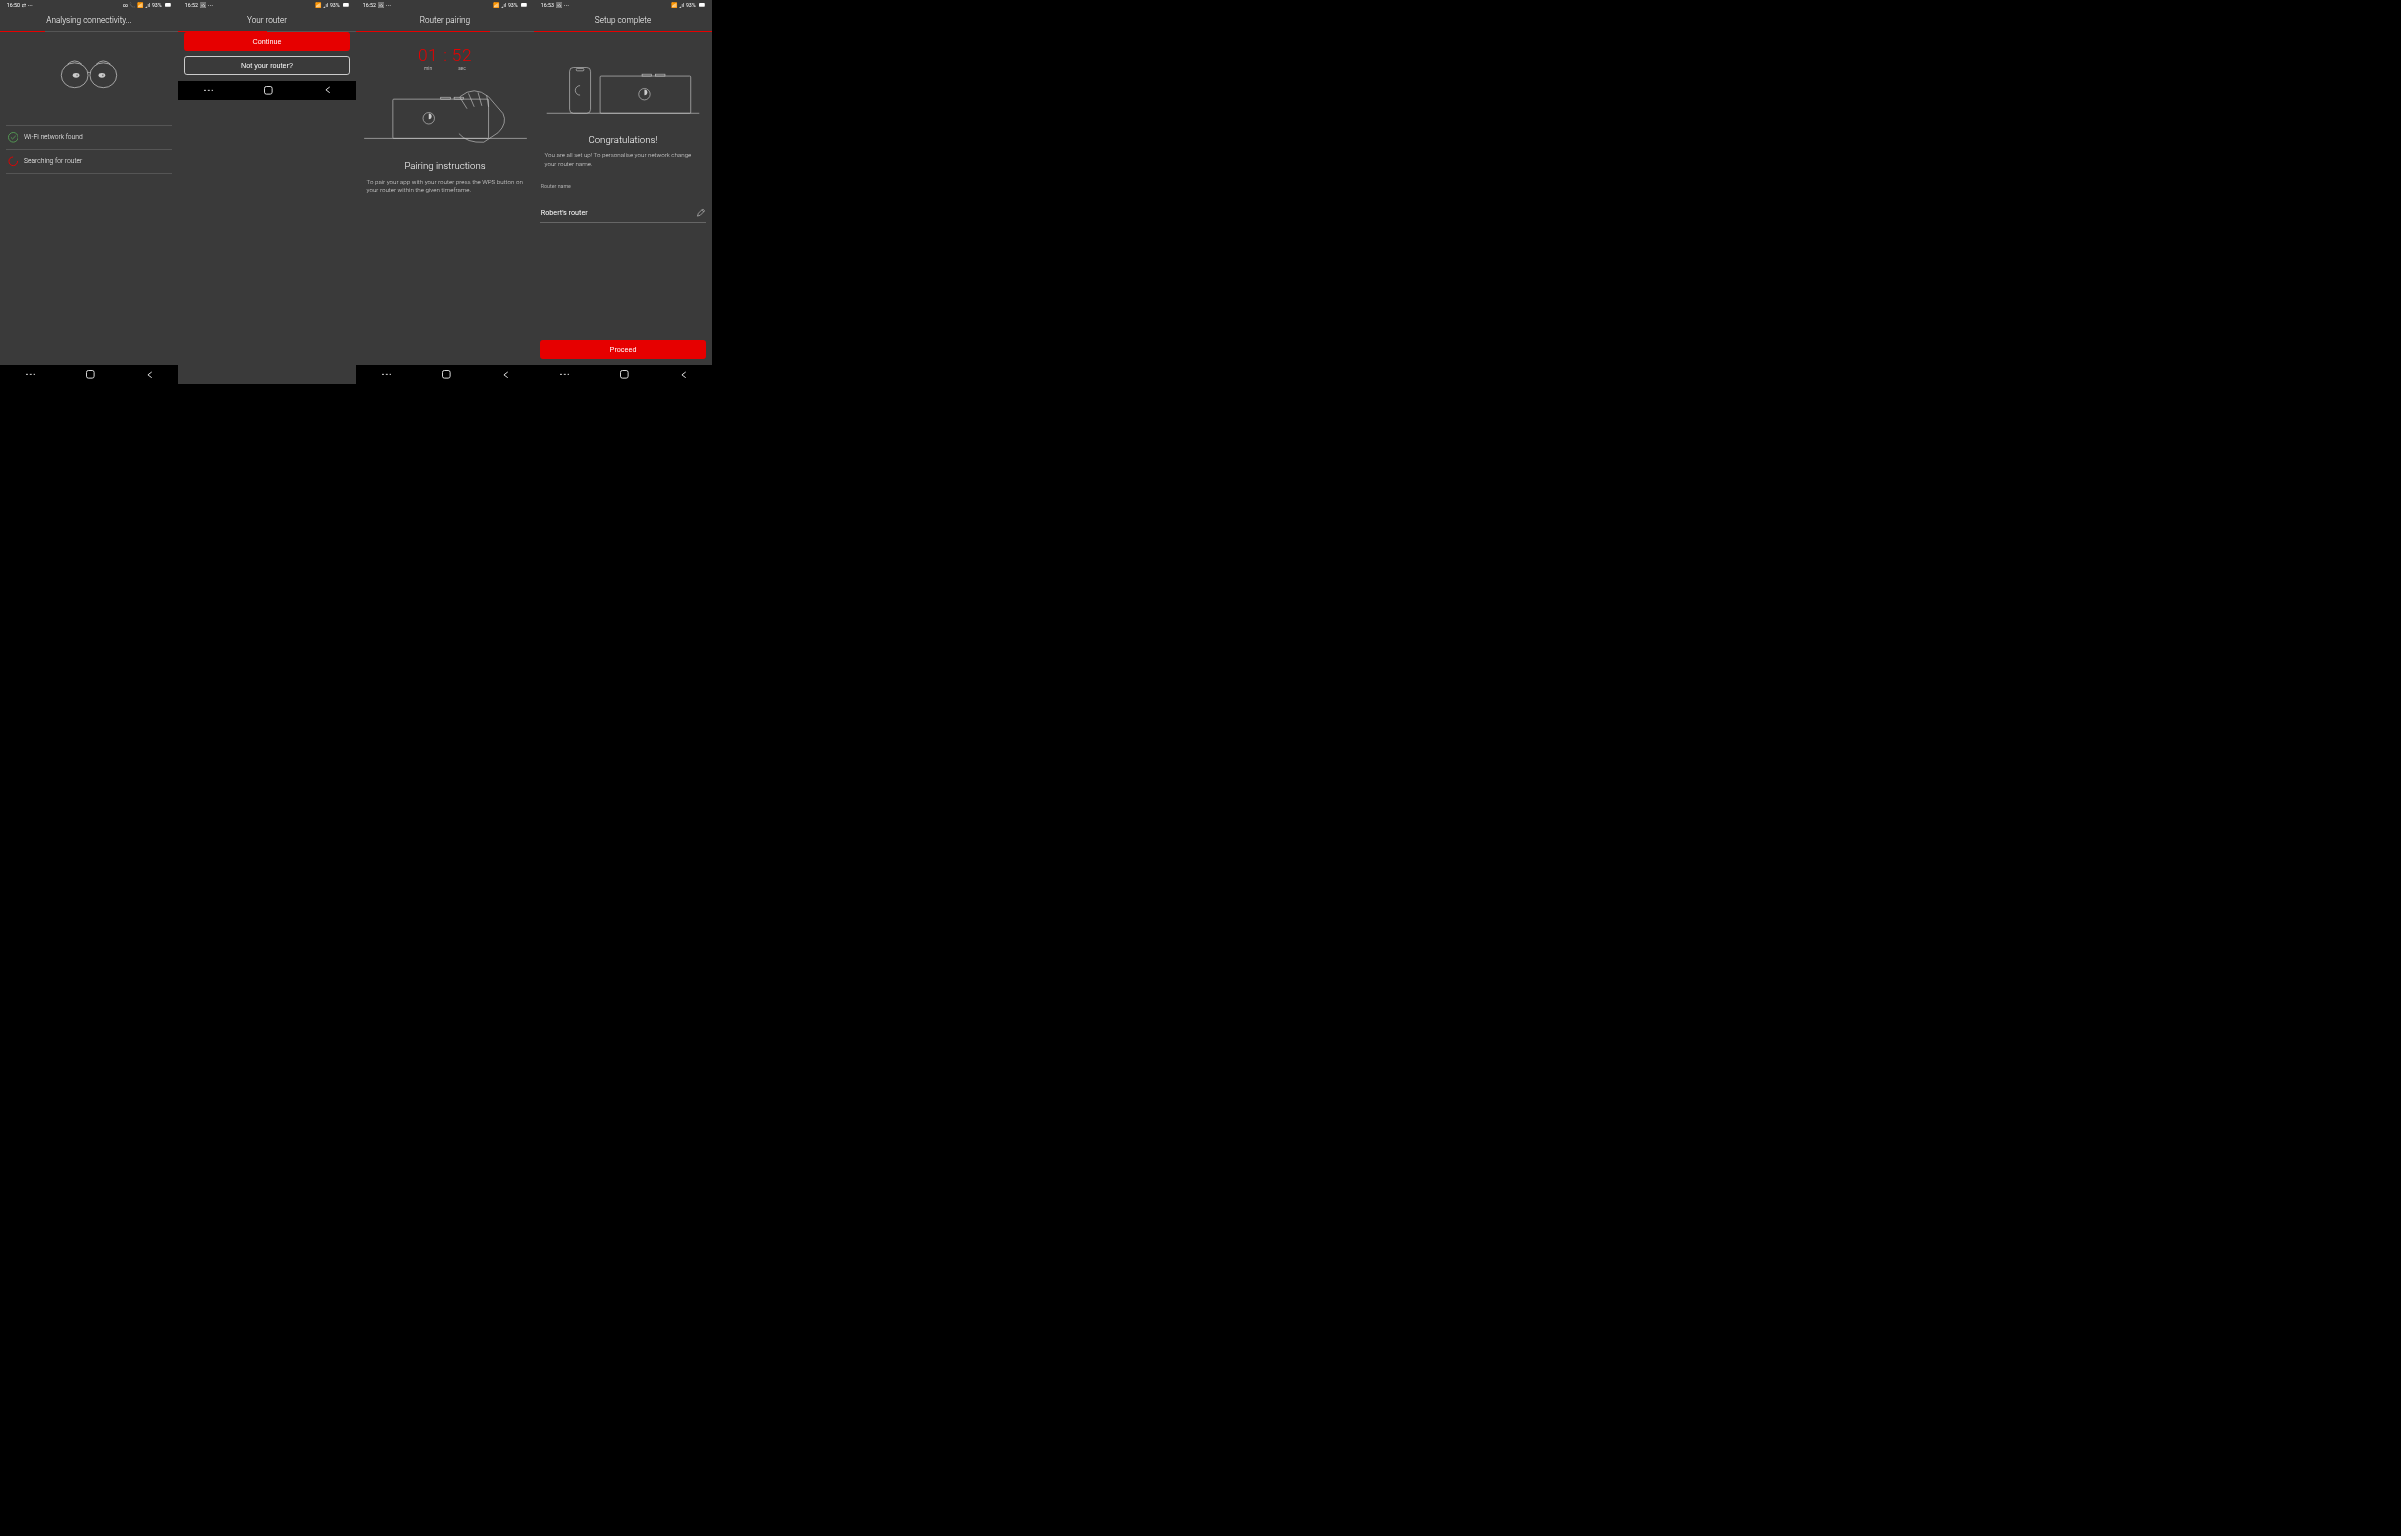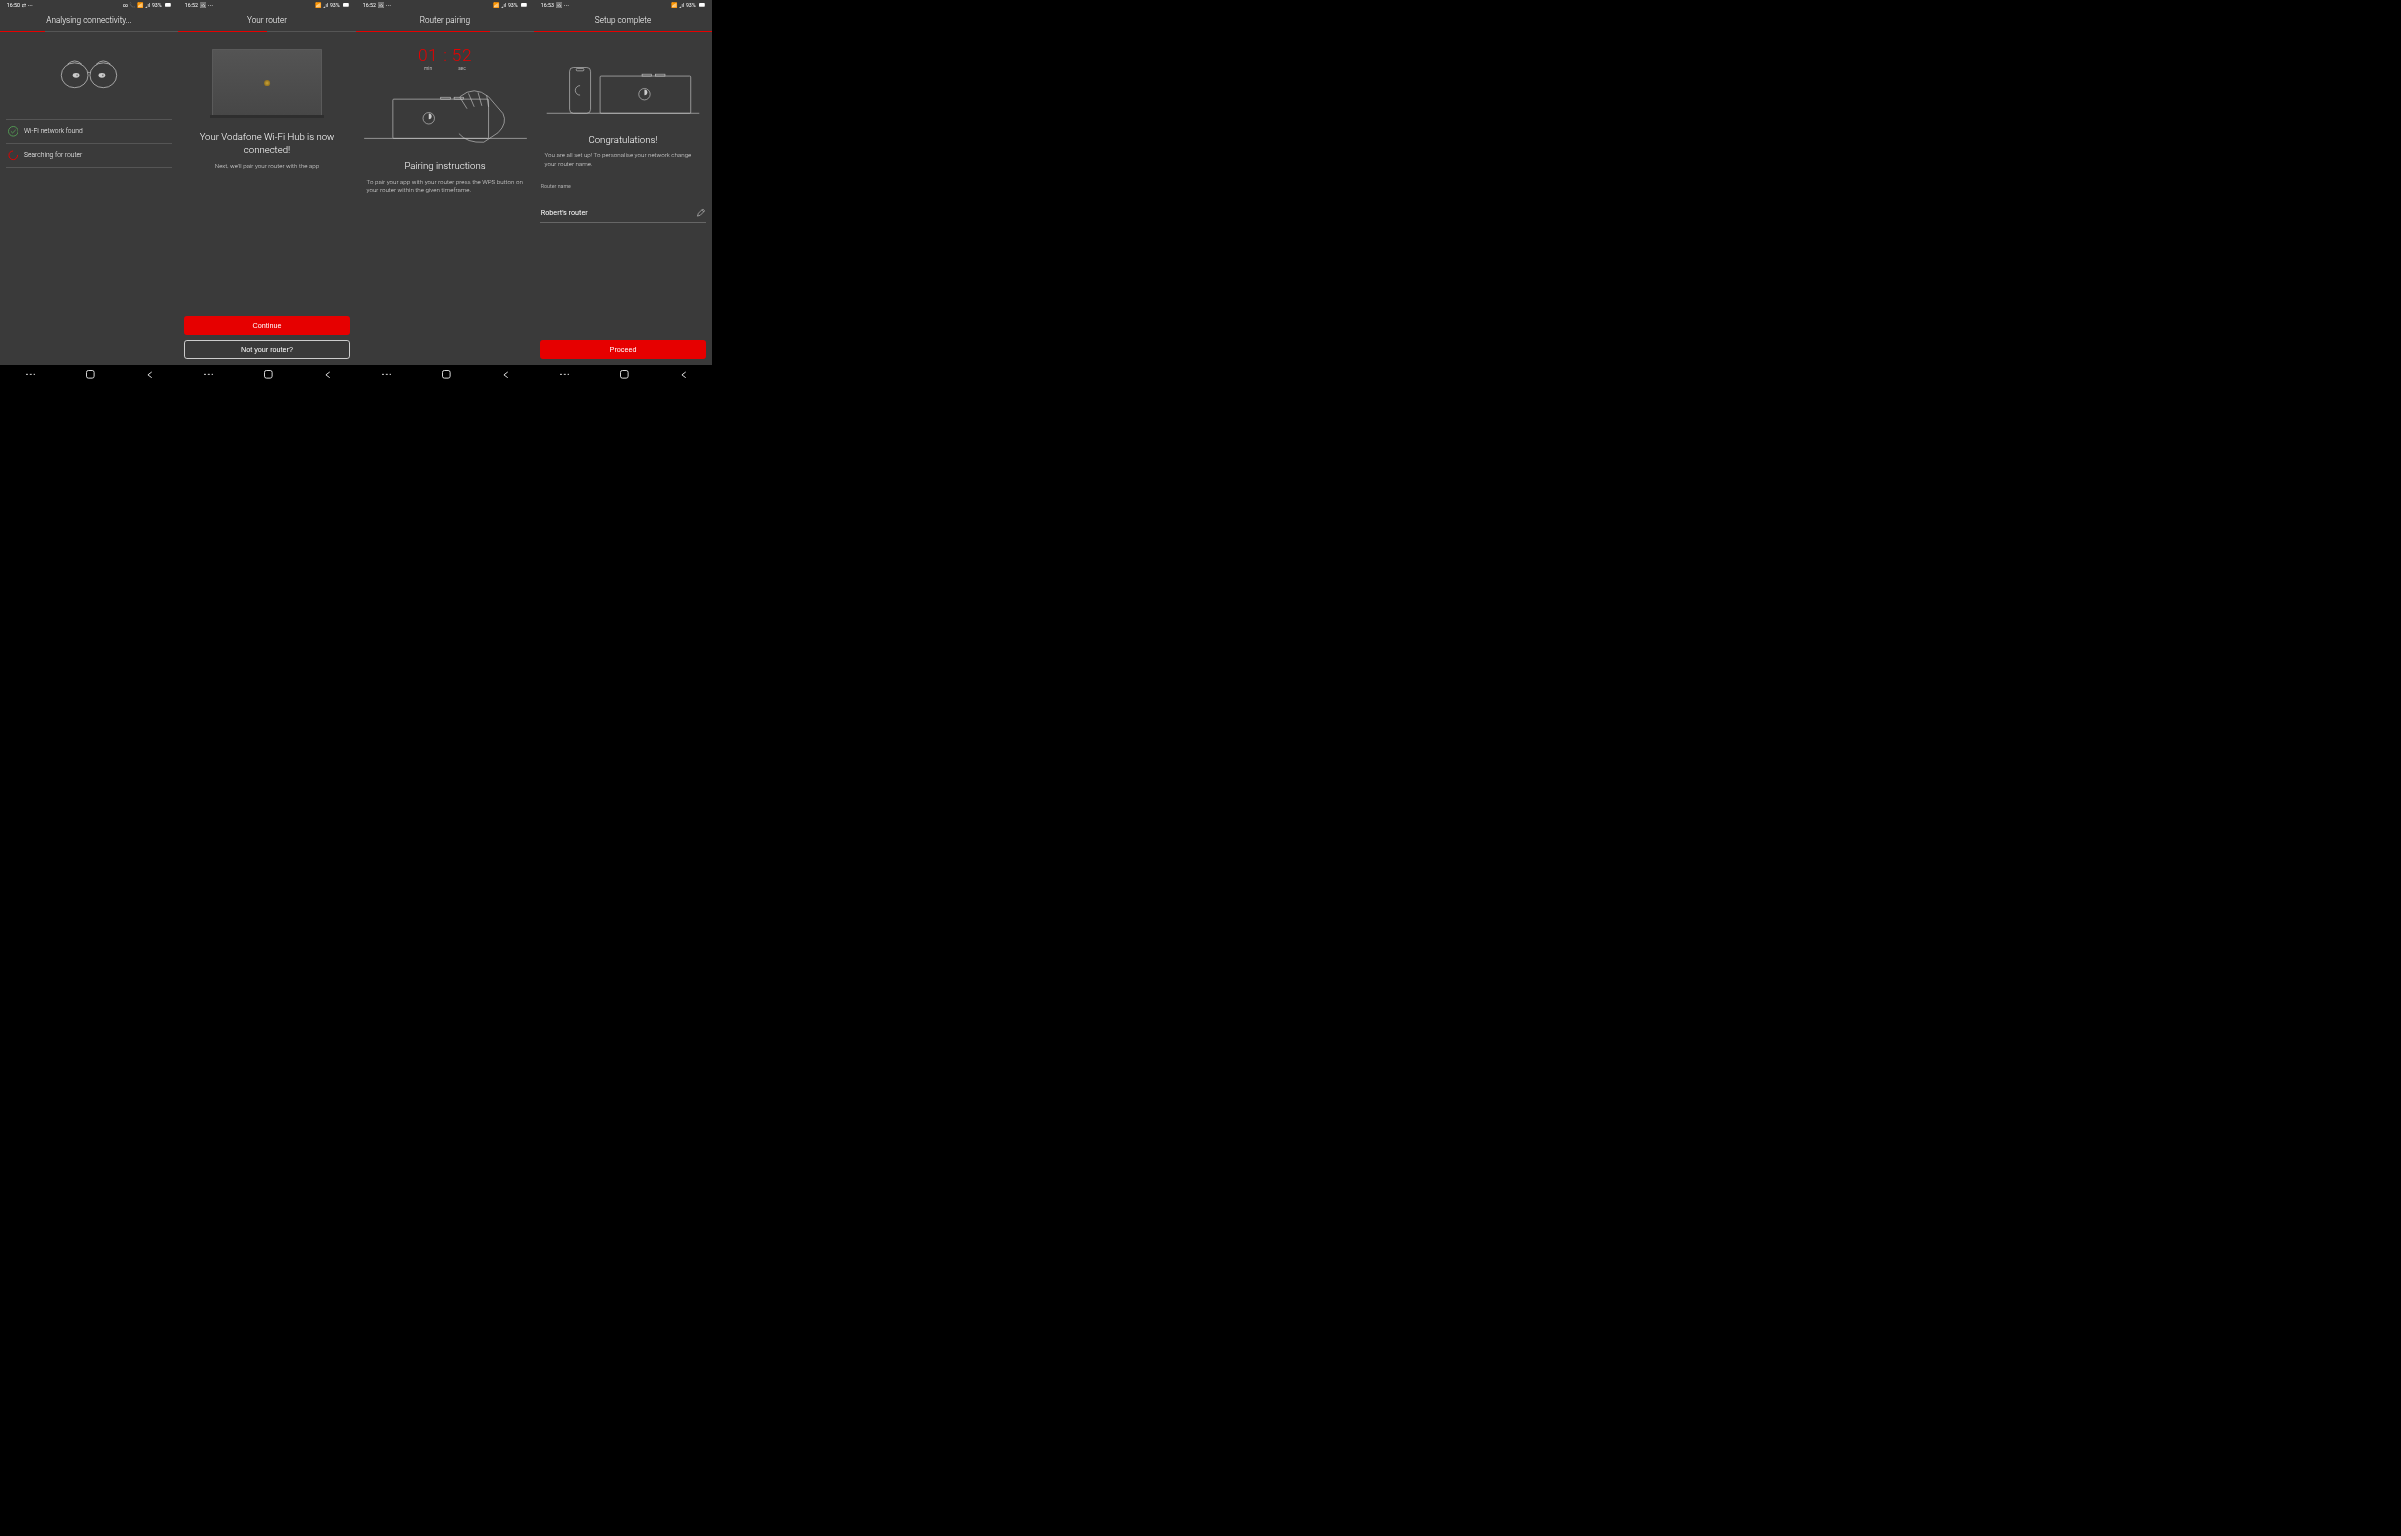--- a/index.html
+++ b/index.html
@@ -70,21 +70,21 @@
   .subtext {
     font-size: 6.2px;
     font-weight: 300;
     text-align: left;
     color: #d8d8d8;
     margin-top: 4.8px;
     line-height: 1.4;
     padding: 0 4.8px;
   }
   
-  .status-list { width: 100%; margin-top: 10px; }
+  .status-list { width: 100%; margin-top: 16px; }
   .status-row {
     display: flex;
     align-items: center;
     gap: 5.8px;
     padding: 6.2px 1.9px;
     border-top: 0.5px solid #555;
     border-bottom: 0.5px solid #555;
     font-size: 6.7px;
     font-weight: 300;
   }
@@ -255,29 +255,20 @@
         </svg>
     </div>
   </div>
   <div class="page-title">Your router</div>
   <div class="progress">
     <div class="seg done"></div>
       <div class="seg done"></div>
       <div class="seg"></div>
       <div class="seg"></div>
   </div>
-  <div class="content">
-    <div class="illus">
-      <div class="router-img">
-          <div class="router-logo"></div>
-        </div>
-    </div>
-    <div class="heading">Your Vodafone Wi-Fi Hub is now connected!</div>
-    <div class="subtext">Next, we'll pair your router with the app</div>
-  </div>
   <div class="btn-area">
     <button class="btn btn-primary">Continue</button>
     <button class="btn btn-secondary">Not your router?</button>
   </div>
   <div class="nav-bar">
     <svg width="9.6" height="6.7" viewBox="0 0 20 14">
         <line x1="0" y1="7" x2="4" y2="7" stroke="#fff" stroke-width="2"></line>
         <line x1="8" y1="7" x2="12" y2="7" stroke="#fff" stroke-width="2"></line>
         <line x1="16" y1="7" x2="20" y2="7" stroke="#fff" stroke-width="2"></line>
       </svg>

